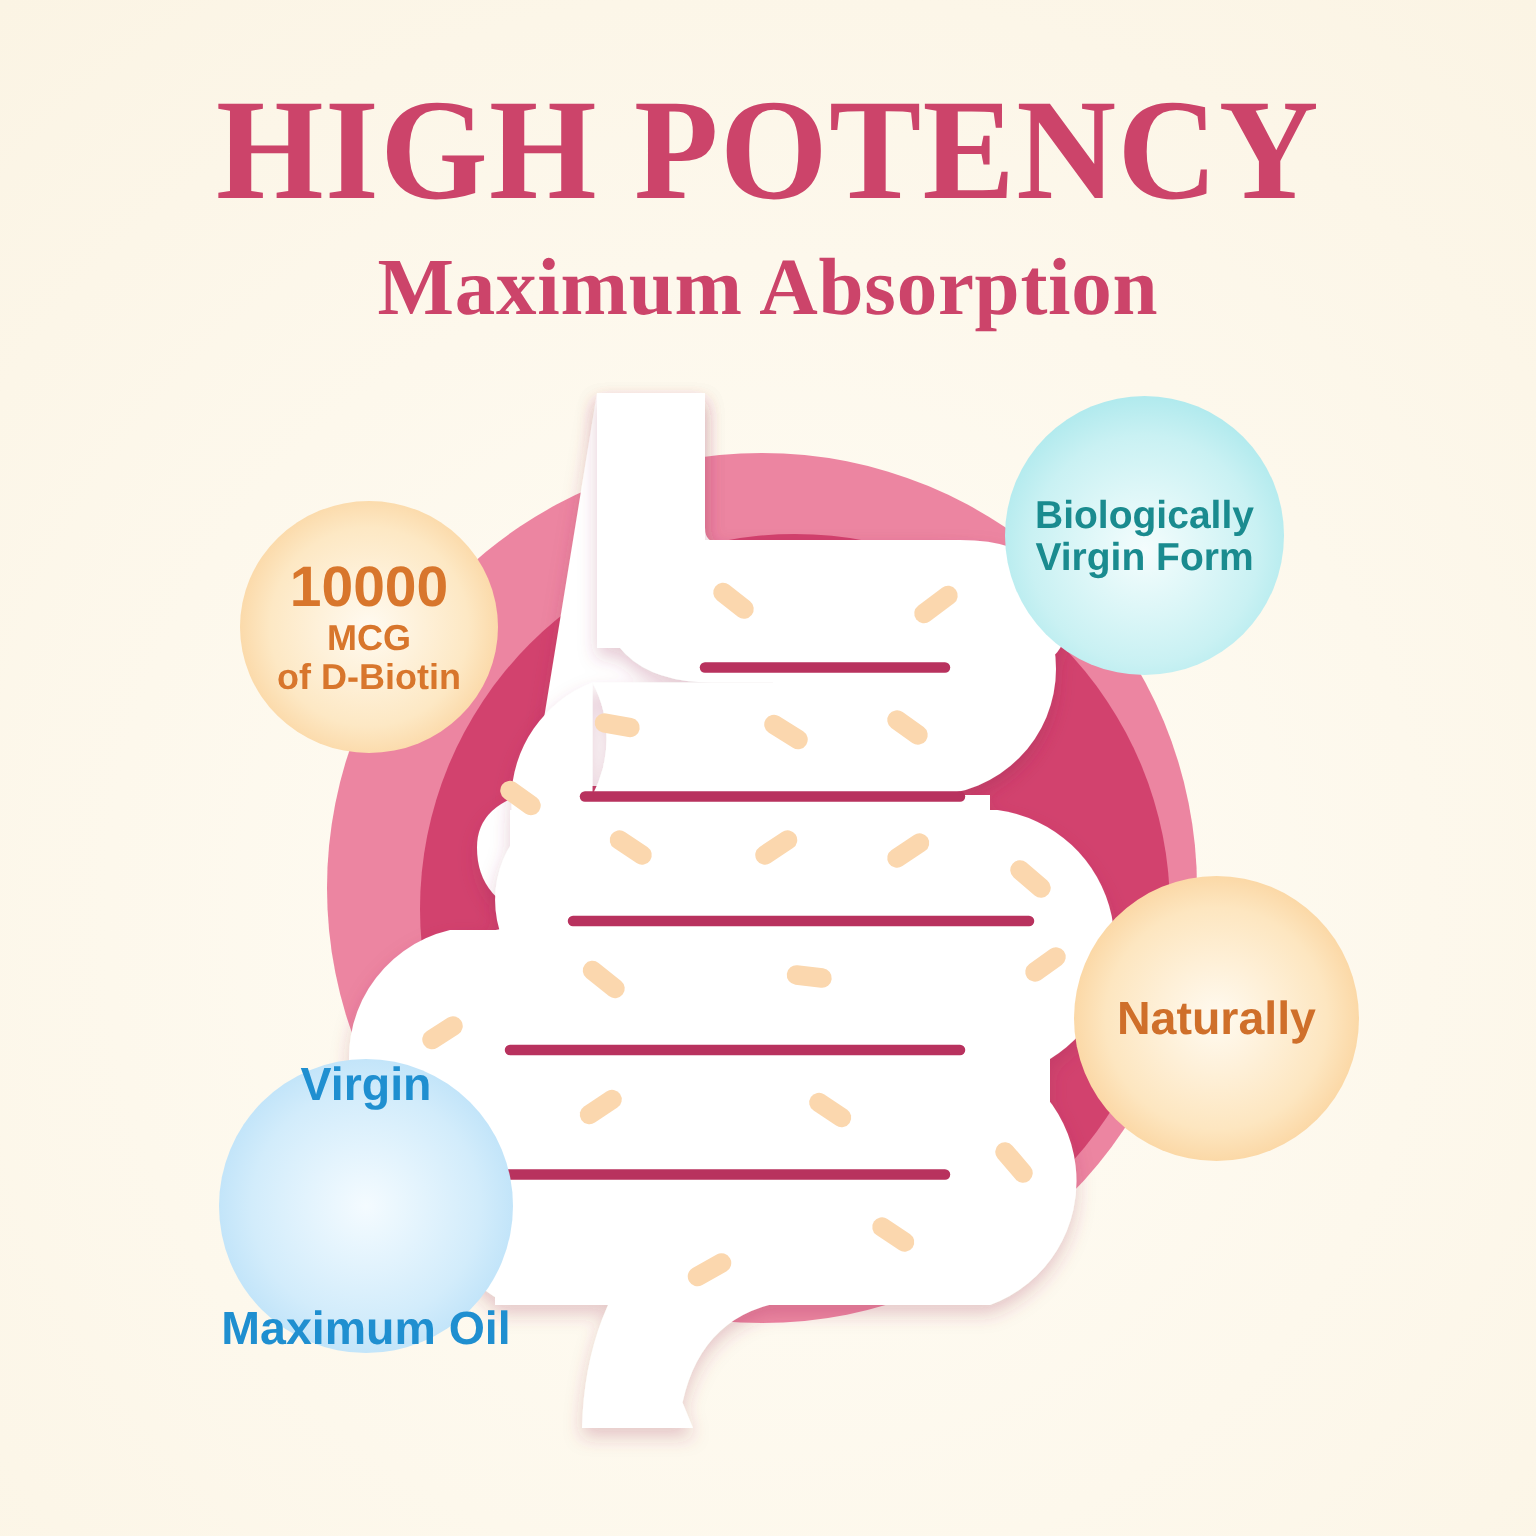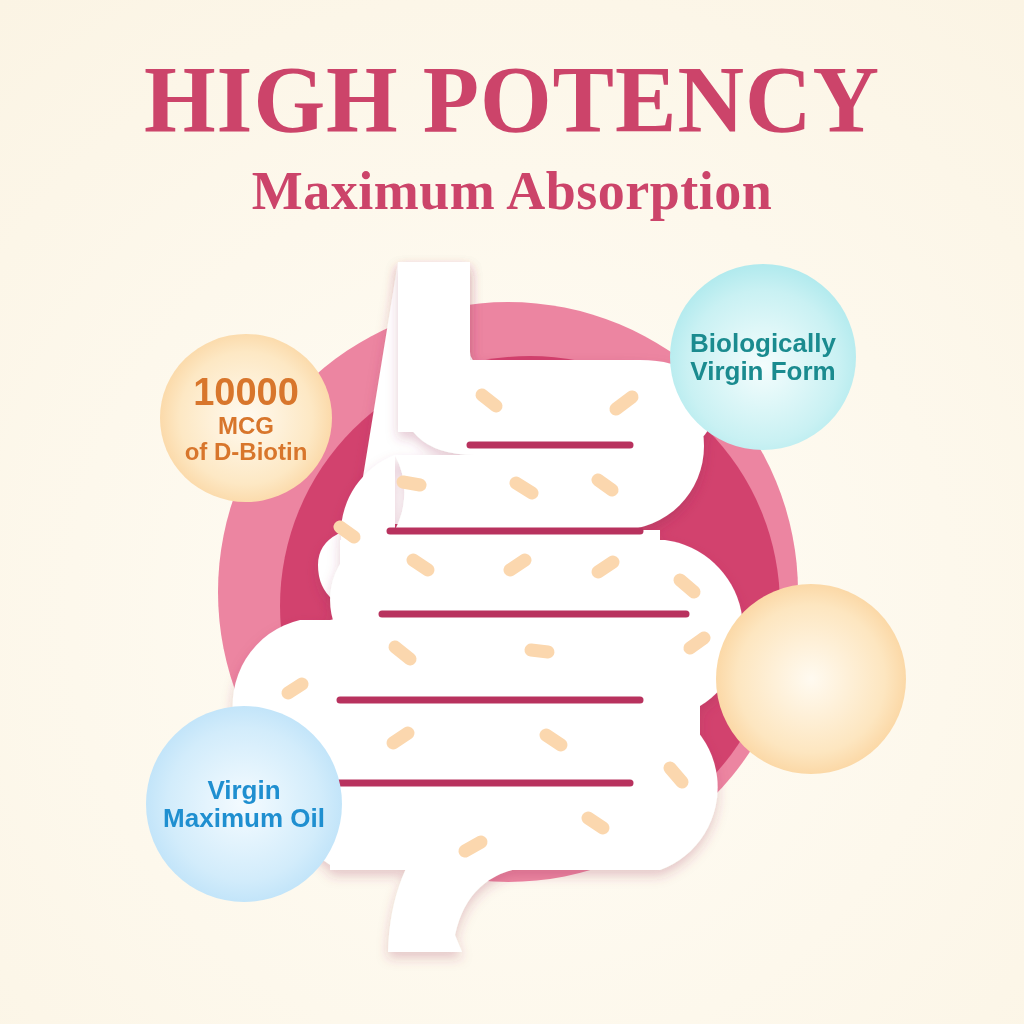--- a/index.html
+++ b/index.html
@@ -38,21 +38,21 @@
     color: #1a8b8f; font-size: 26px;
   }
   .b-nat {
     left: 716px; top: 584px; width: 190px; height: 190px;
     background: radial-gradient(circle at 50% 50%, #fffaf0 0%, #fde6c0 55%, #f8bf78 100%);
     color: #cf6f2a; font-size: 31px;
   }
   .b-coco {
     left: 146px; top: 706px; width: 196px; height: 196px;
     background: radial-gradient(circle at 50% 50%, #f4fbff 0%, #d2ecfb 55%, #a6d7f6 100%);
-    color: #1f8fd0; font-size: 26px;
+    color: #1f8fd0; font-size: 31px; justify-content: space-between;
   }
   .bubble span { display: block; }
 </style>
 </head>
 <body>
 
 <div class="title">HIGH POTENCY</div>
 <div class="subtitle">Maximum Absorption</div>
 
 <svg class="illustration" viewBox="0 0 1024 1024" xmlns="http://www.w3.org/2000/svg">
@@ -127,18 +127,19 @@
   <span class="small">MCG</span>
   <span class="small">of D-Biotin</span>
 </div>
 
 <div class="bubble b-bio">
   <span>Biologically</span>
   <span>Virgin Form</span>
 </div>
 
 <div class="bubble b-nat">
+  <span>Naturally</span>
 </div>
 
 <div class="bubble b-coco">
   <span>Virgin</span>
   <span>Maximum Oil</span>
 </div>
 
 </body></html>

